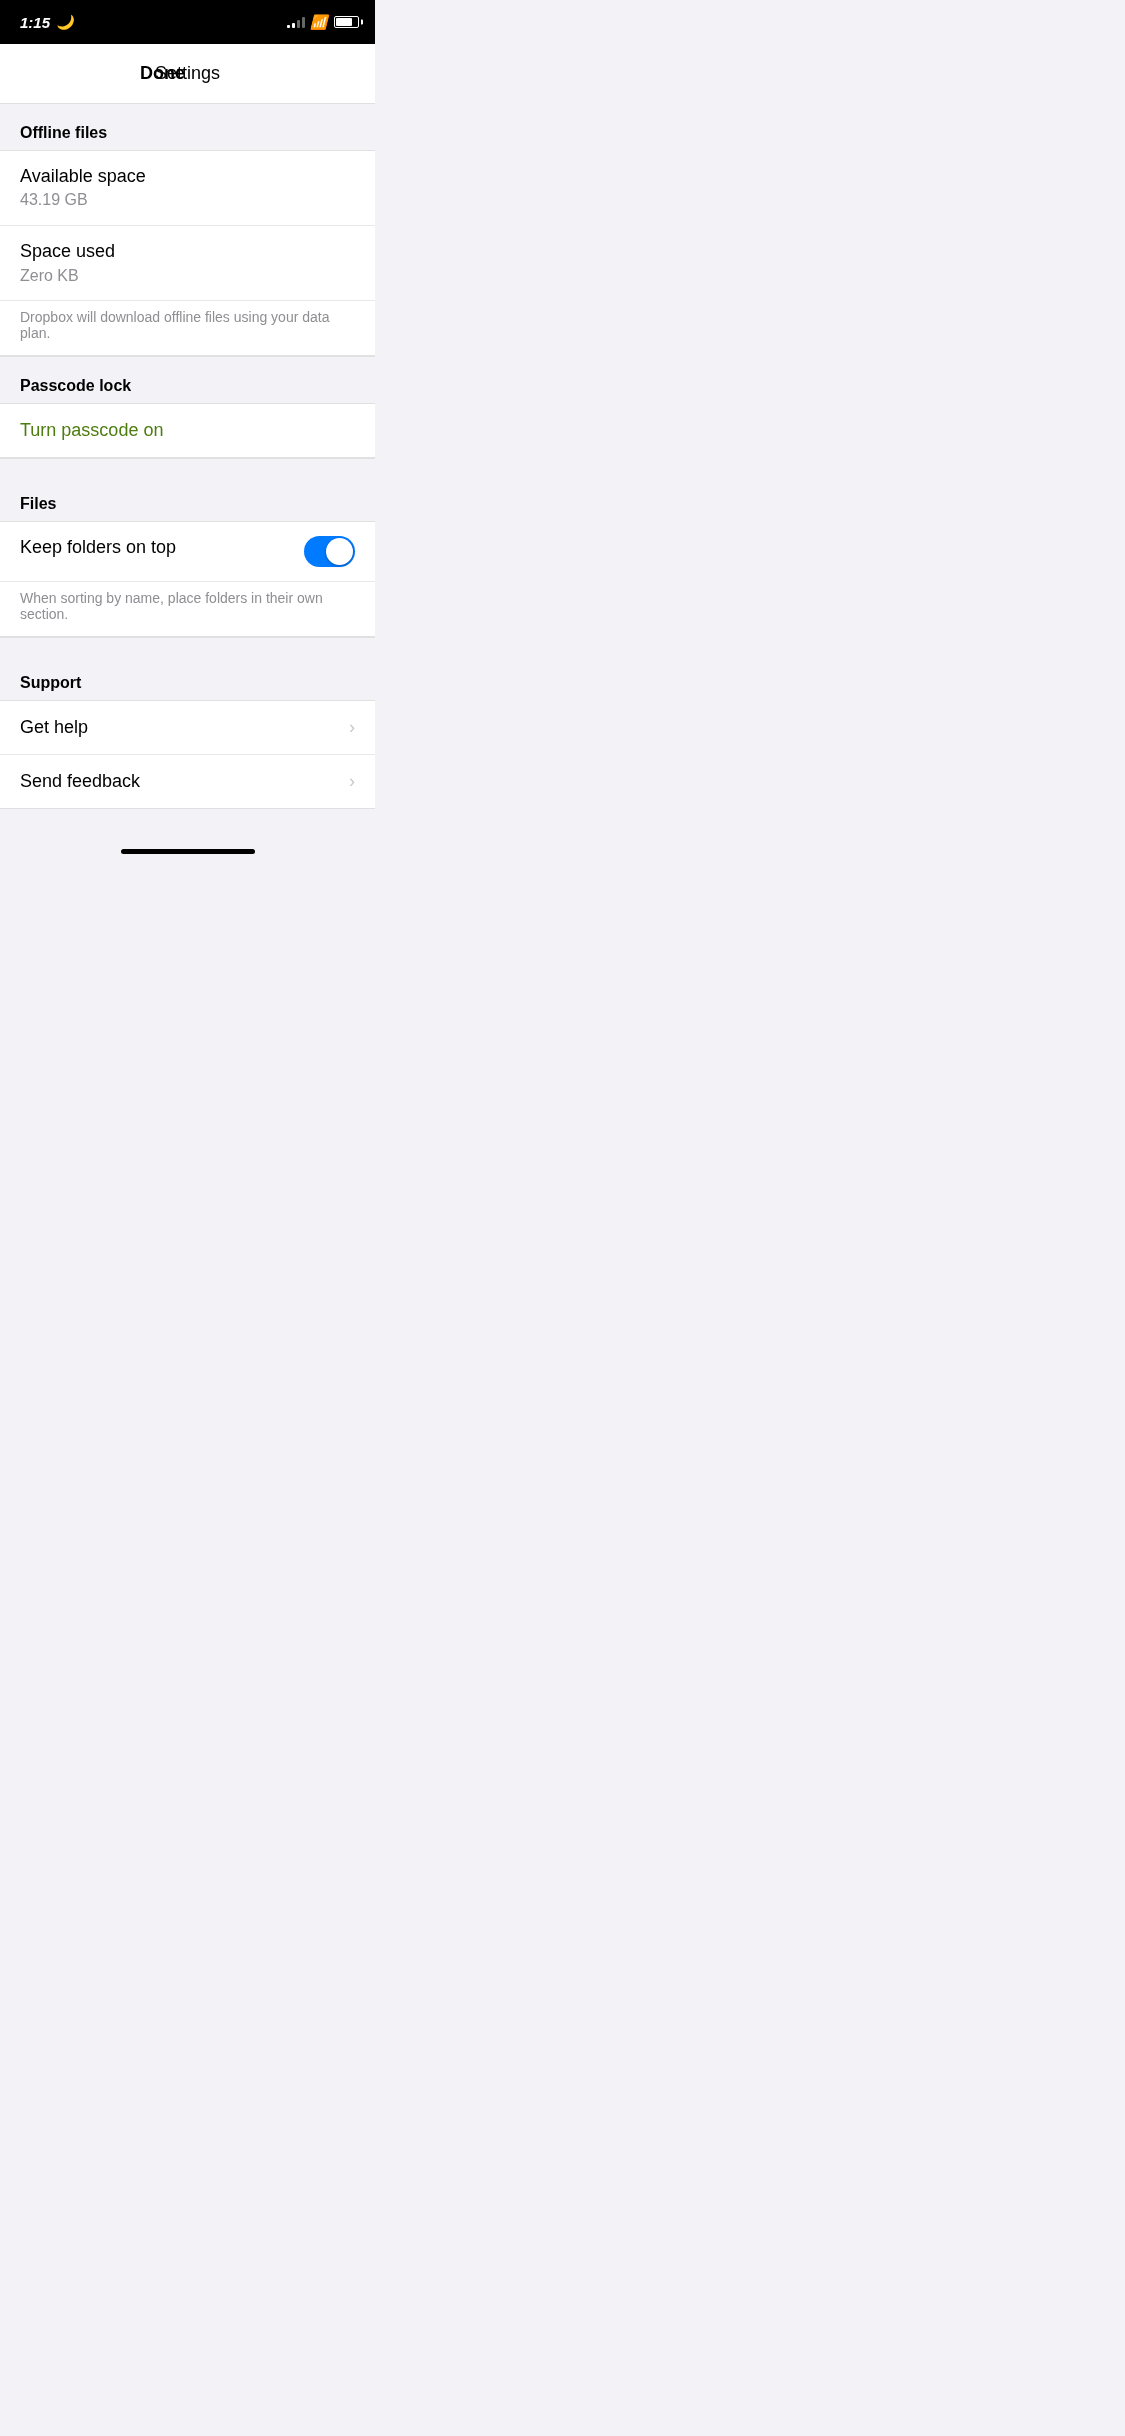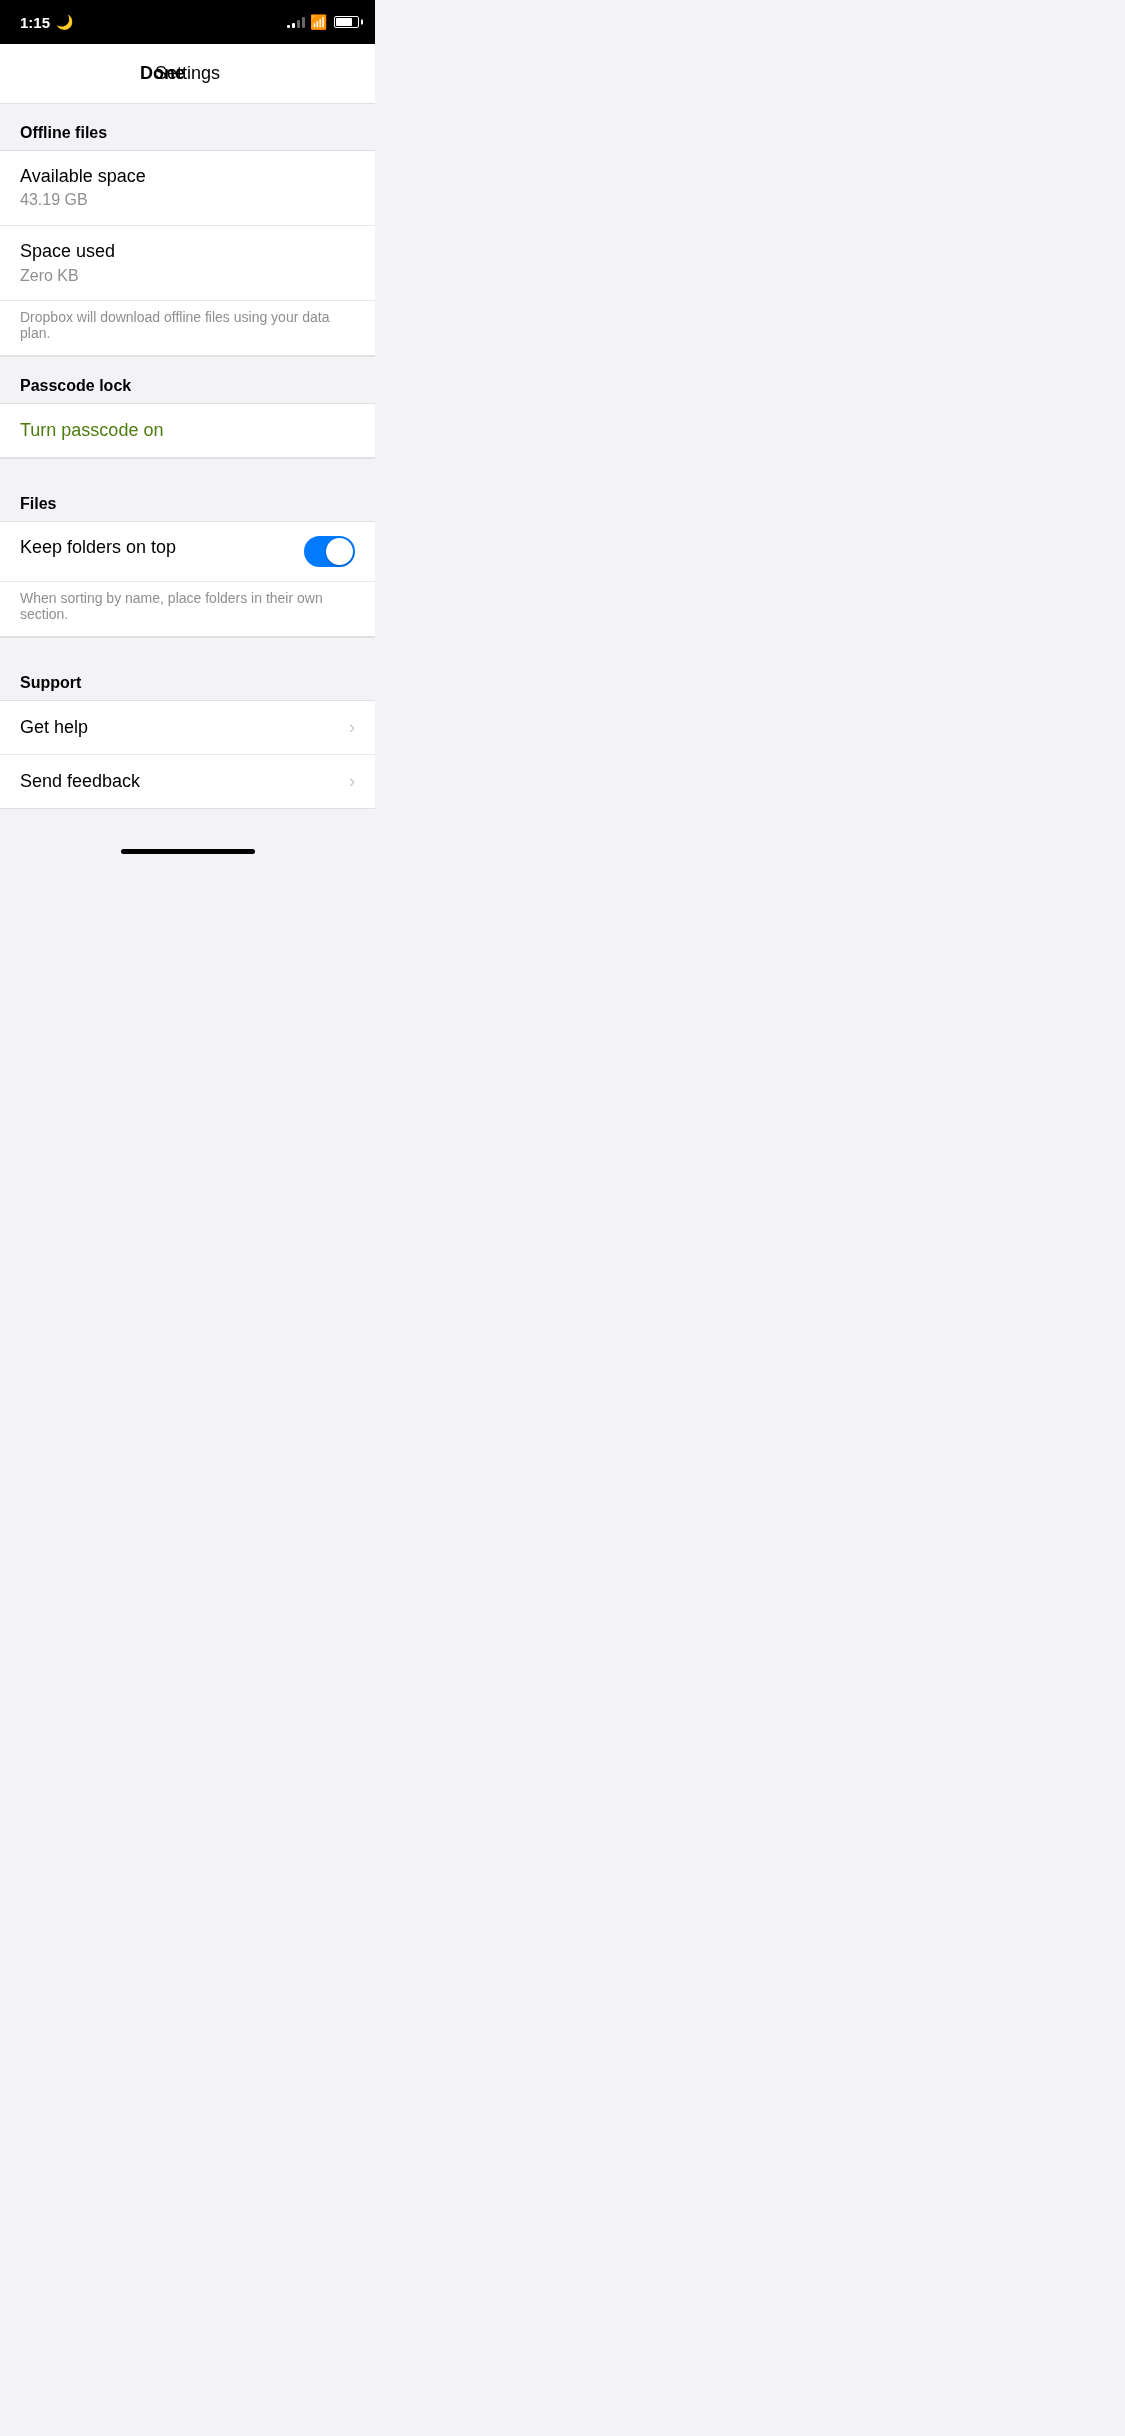--- a/index.html
+++ b/index.html
@@ -17,20 +17,21 @@
     .status-bar {
       background: #000;
       height: 44px;
       display: flex;
       align-items: center;
       justify-content: space-between;
       padding: 0 16px 0 20px;
       color: #fff;
       font-size: 15px;
       font-weight: 600;
+      font-style: italic;
     }
     .status-left {
       display: flex;
       align-items: center;
       gap: 6px;
     }
     .status-time { font-size: 15px; font-weight: 700; }
     .status-moon { font-size: 14px; }
     .status-right {
       display: flex;

